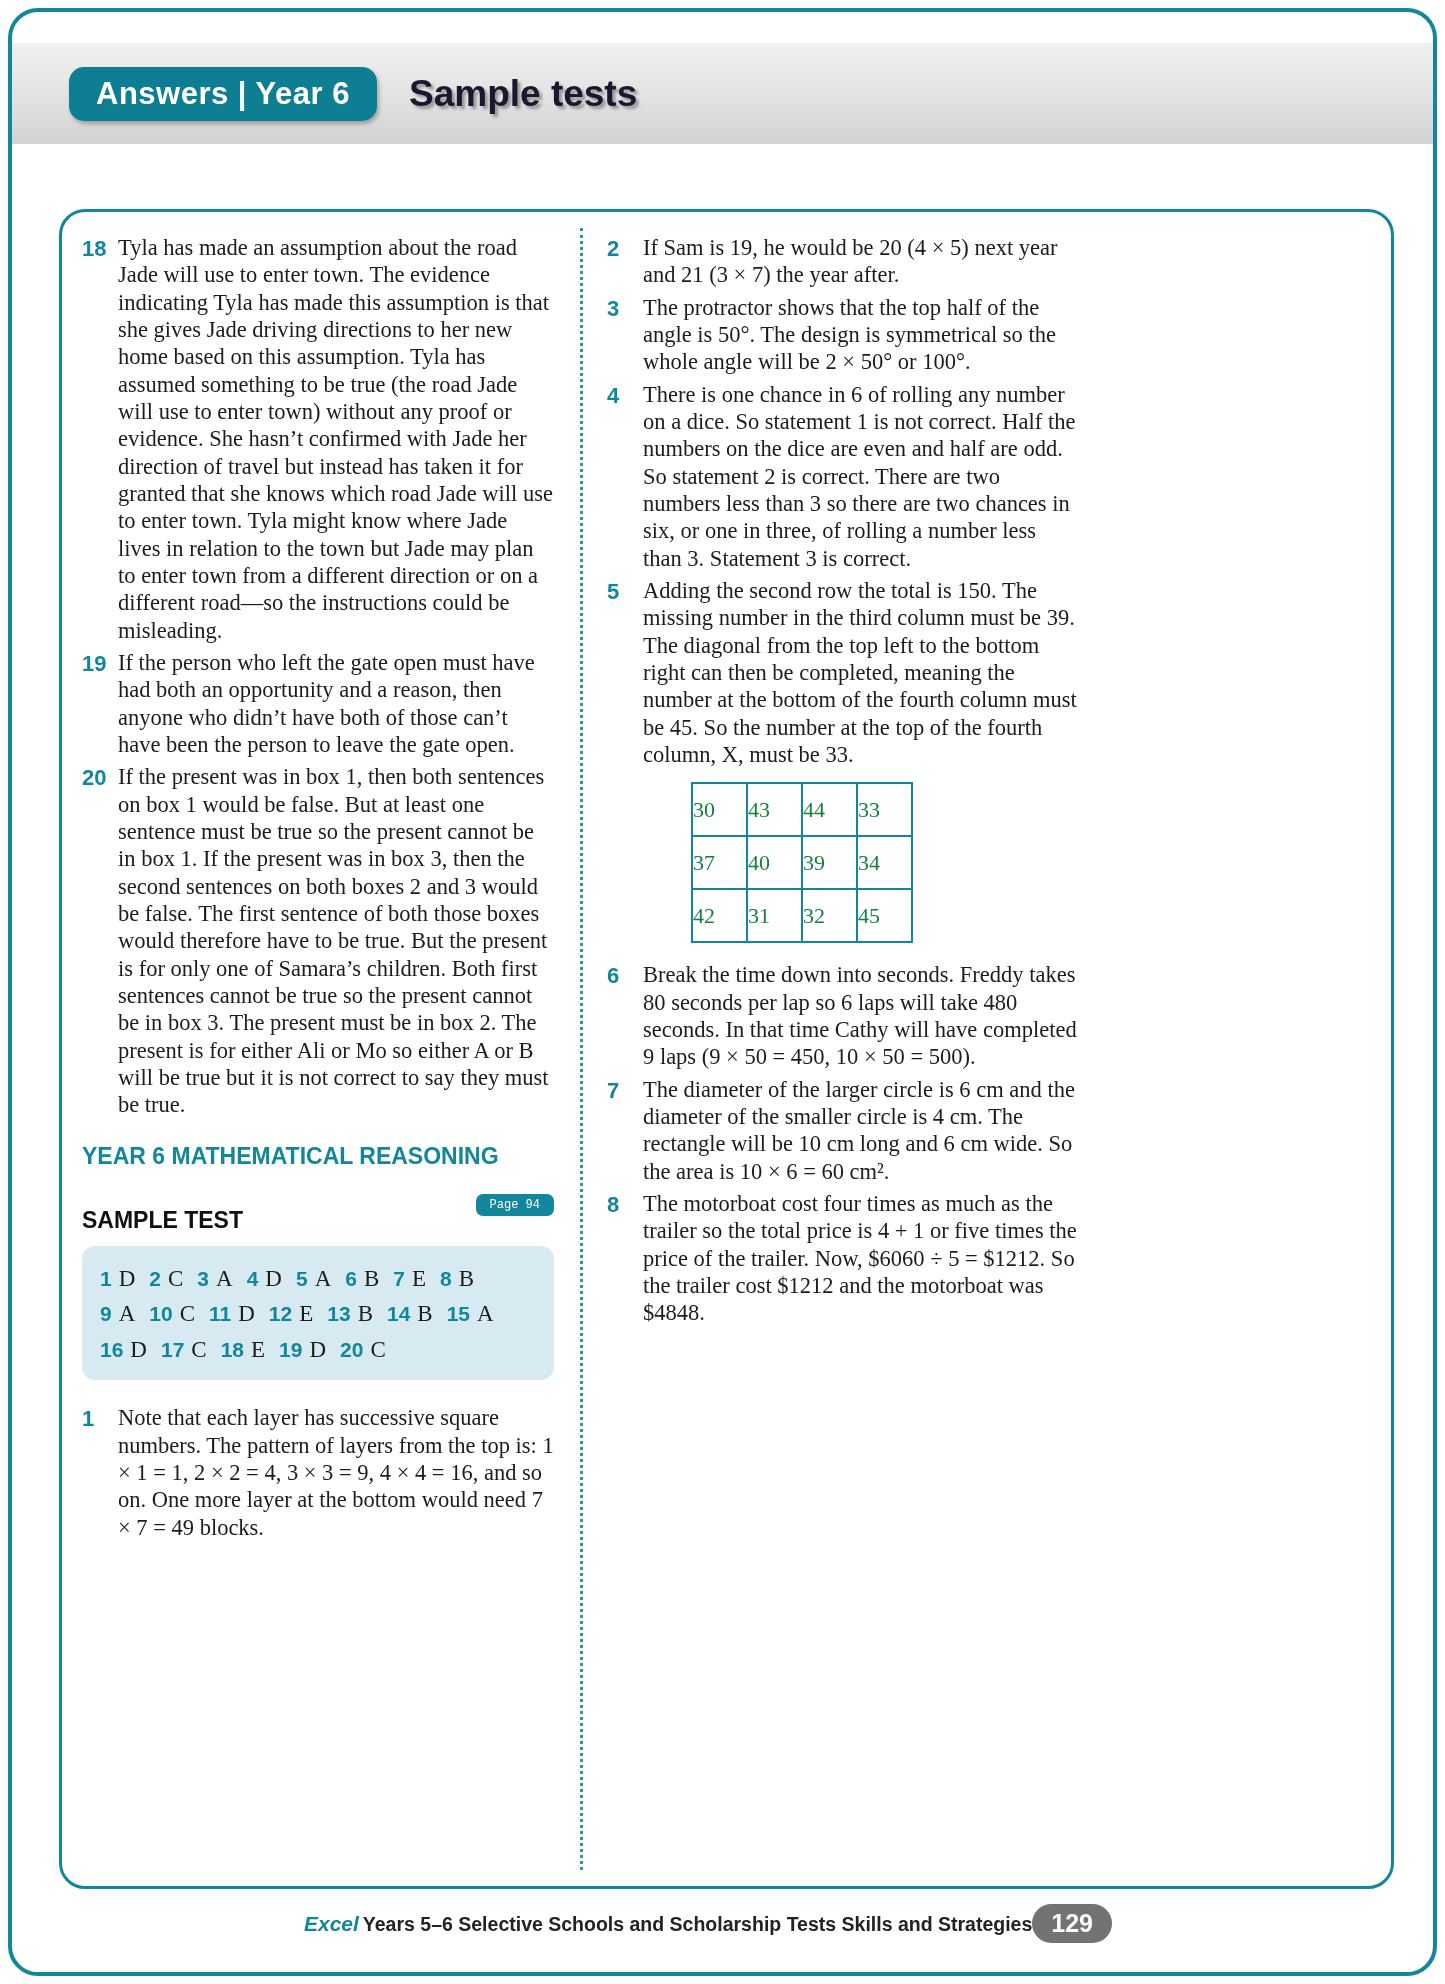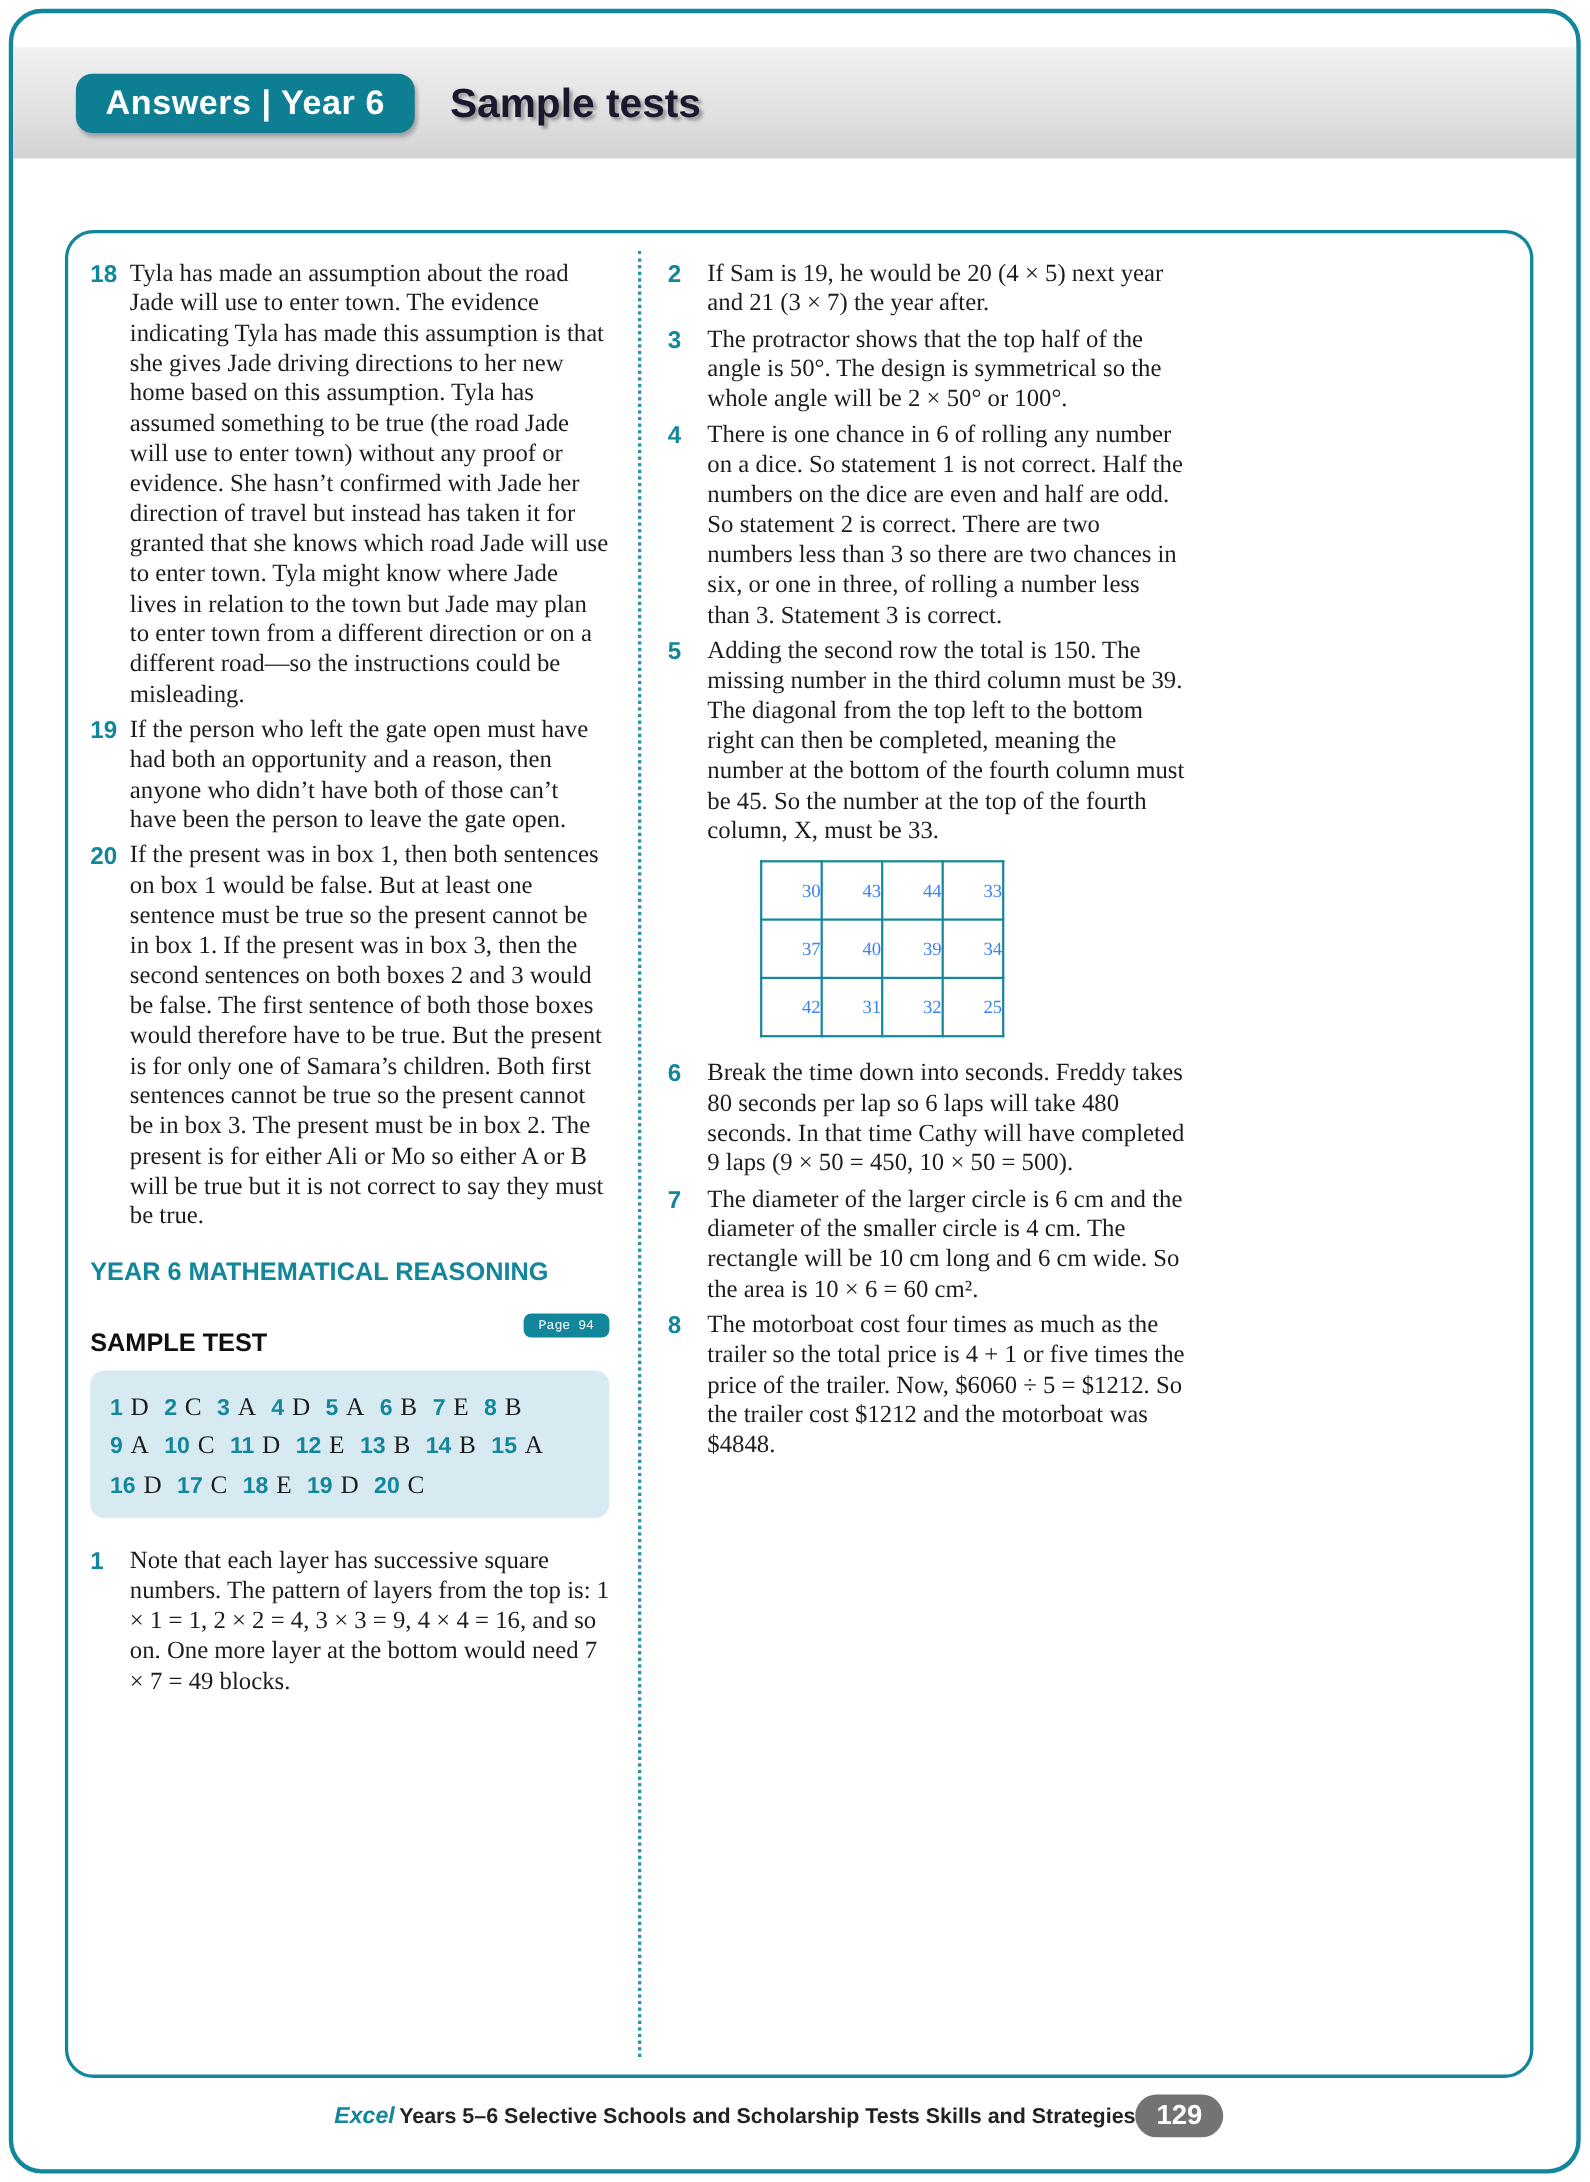--- a/index.html
+++ b/index.html
@@ -83,22 +83,22 @@
     color:#12869b; font-size:21px; margin-right:7px;
   }
   .ak-ans { font-family:"Liberation Serif", serif; color:#1c1c1e; font-size:23px; }
 
   
   .magic-square {
     border-collapse:collapse; margin:14px 0 18px 84px;
   }
   .magic-square td {
     width:53px; height:51px; border:2px solid #12869b;
-    text-align:right; vertical-align:middle;
-    font-size:17px; color:#3b82f6; padding:0;
+    text-align:left; vertical-align:middle;
+    font-size:22px; color:#15803d; padding:0;
   }
 
   
   .footer {
     position:absolute; top:1892px; left:0; width:1100px;
     display:flex; align-items:center; justify-content:flex-end; gap:0;
     font-family:"Liberation Sans", sans-serif;
   }
   .footer-textline { font-size:19.5px; color:#222222; font-weight:bold; white-space:nowrap; }
   .footer-brand { color:#12869b; font-style:italic; font-weight:bold; font-size:21px; margin-right:4px; }
@@ -209,21 +209,21 @@
           <tr>
             <td>37</td>
             <td>40</td>
             <td>39</td>
             <td>34</td>
           </tr>
           <tr>
             <td>42</td>
             <td>31</td>
             <td>32</td>
-            <td>25</td>
+            <td>45</td>
           </tr>
         </tbody>
           </table>
 
         <div class="item">
           <span class="item-num">6</span>
           <div class="item-text">Break the time down into seconds. Freddy takes 80 seconds per lap so 6 laps will take 480 seconds. In that time Cathy will have completed 9 laps (9 × 50 = 450, 10 × 50 = 500).</div>
         </div>
 
         <div class="item">

